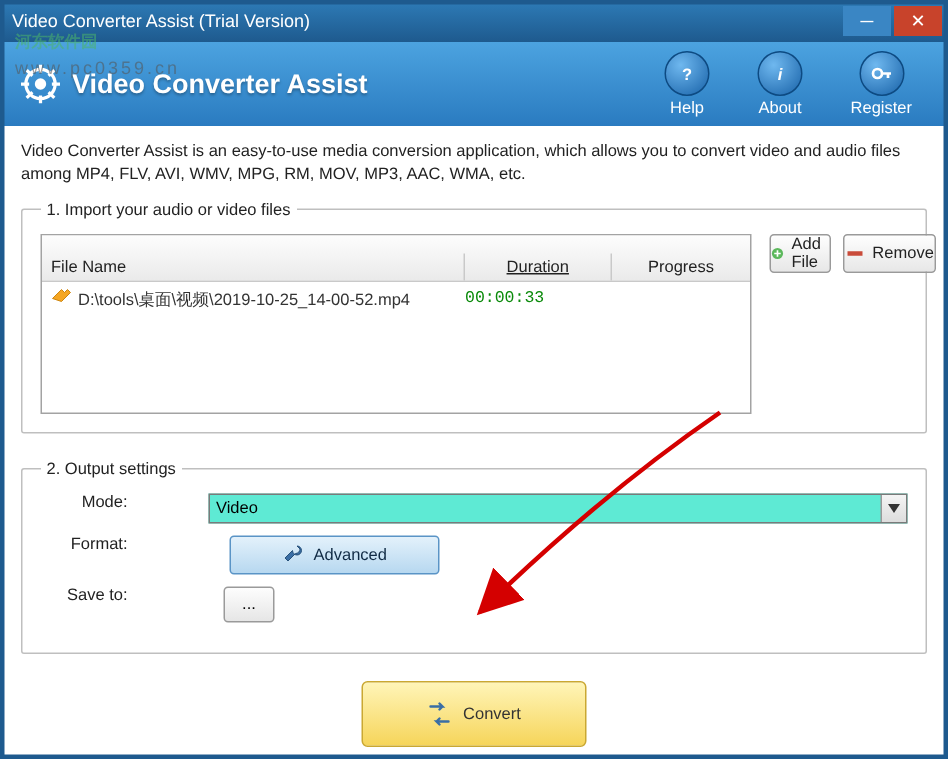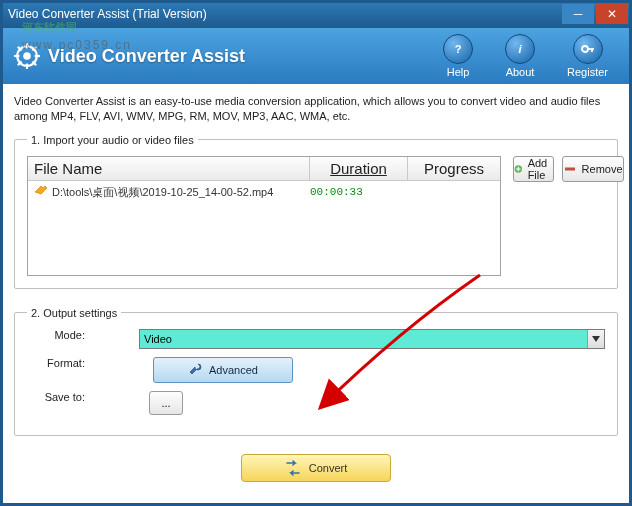--- a/index.html
+++ b/index.html
@@ -21,21 +21,21 @@
 
 .body-area { padding: 10px 14px 0 14px; }
 .desc { font-size: 11px; color: #222; line-height: 1.35; margin-bottom: 10px; }
 
 fieldset { border: 1px solid #bfbfbf; border-radius: 2px; padding: 10px 12px 12px 12px; margin-bottom: 18px; position: relative; }
 legend { padding: 0 4px; font-size: 11px; color: #222; }
 
 .file-area { display: flex; gap: 12px; align-items: flex-start; }
 .file-table { flex: 1; border: 1px solid #a3a3a3; background: #fff; height: 120px; }
 .ft-head { display: flex; background: linear-gradient(#fdfdfd, #eaeaea); border-bottom: 1px solid #c9c9c9; }
-.ft-col { border-right: 1px solid #c9c9c9; padding: 3px 6px; font-size: 15px; color: #222; }
+.ft-col { border-right: 1px solid #c9c9c9; padding: 3px 6px; font-size: 11px; color: #222; margin-top: 12px; }
 .col-name { flex: 1; }
 .col-dur { width: 98px; text-align: center; text-decoration: underline; }
 .col-prog { width: 92px; text-align: center; border-right: none; }
 .ft-row { display: flex; padding: 4px 6px; align-items: center; }
 .row-icon { width: 14px; height: 14px; margin-right: 4px; }
 .row-name { flex: 1; color: #333; font-size: 11px; white-space: nowrap; overflow: hidden; }
 .row-dur { width: 98px; text-align: left; padding-left: 6px; color: #0a8a0a; font-family: "Courier New", monospace; }
 .row-prog { width: 92px; }
 
 .side-btns { display: flex; flex-direction: row; gap: 8px; width: 92px; }
@@ -45,23 +45,23 @@
 .out-row { display: flex; align-items: flex-start; margin-bottom: 8px; gap: 44px; }
 .out-label { width: 68px; text-align: right; padding-right: 10px; font-size: 11px; color: #222; }
 .select { flex: 1; height: 20px; border: 1px solid #7a7a7a; background: #5eead4; display: flex; align-items: center; padding: 0 4px; position: relative; }
 .select .arrow { position: absolute; right: 0; top: 0; width: 17px; height: 100%; background: linear-gradient(#f4f4f4, #ddd); border-left: 1px solid #9a9a9a; display: flex; align-items: center; justify-content: center; }
 .select.short { width: 324px; flex: 0 0 324px; }
 .adv-btn { margin-left: 14px; width: 140px; height: 26px; background: linear-gradient(#e3f1fb, #b7d8f0); border: 1px solid #5a94c6; border-radius: 3px; display: flex; align-items: center; justify-content: center; gap: 6px; cursor: pointer; color: #102a44; }
 .text-input { flex: 1; height: 22px; border: 1px solid #7a7a7a; background: #fff; padding: 0 5px; display: flex; align-items: center; }
 .browse-btn { margin-left: 10px; width: 34px; height: 24px; background: linear-gradient(#fdfdfd, #e6e6e6); border: 1px solid #9a9a9a; border-radius: 3px; display: flex; align-items: center; justify-content: center; cursor: pointer; }
 
 .convert-wrap { display: flex; justify-content: center; margin-top: 6px; }
-.convert-btn { width: 150px; height: 28px; background: linear-gradient(#fff5b8, #f6d55a); border: 1px solid #caa832; border-radius: 4px; display: flex; align-items: center; justify-content: center; gap: 8px; cursor: pointer; font-size: 12px; color: #333; }
-
-.watermark { position: absolute; top: 0; left: 0; opacity: 0.55; pointer-events: none; font-size: 28px; font-weight: bold; color: #4bb56b; padding: 6px 22px; }
+.convert-btn { width: 150px; height: 44px; background: linear-gradient(#fff5b8, #f6d55a); border: 1px solid #caa832; border-radius: 4px; display: flex; align-items: center; justify-content: center; gap: 8px; cursor: pointer; font-size: 12px; color: #333; }
+
+.watermark { position: absolute; top: 0; left: 0; opacity: 0.55; pointer-events: none; font-size: 28px; font-weight: bold; color: #4bb56b; padding: 6px 10px; }
 .watermark .sub { display: block; font-size: 12px; color: #555; font-weight: normal; letter-spacing: 2px; }
 
 .arrow-overlay { position: absolute; left: 300px; top: 270px; pointer-events: none; }
 
 .outer-border { position: absolute; inset: 0; border: 3px solid #1e5a8e; pointer-events: none; }
 </style>
 </head>
 <body>
 
 <div class="titlebar">

